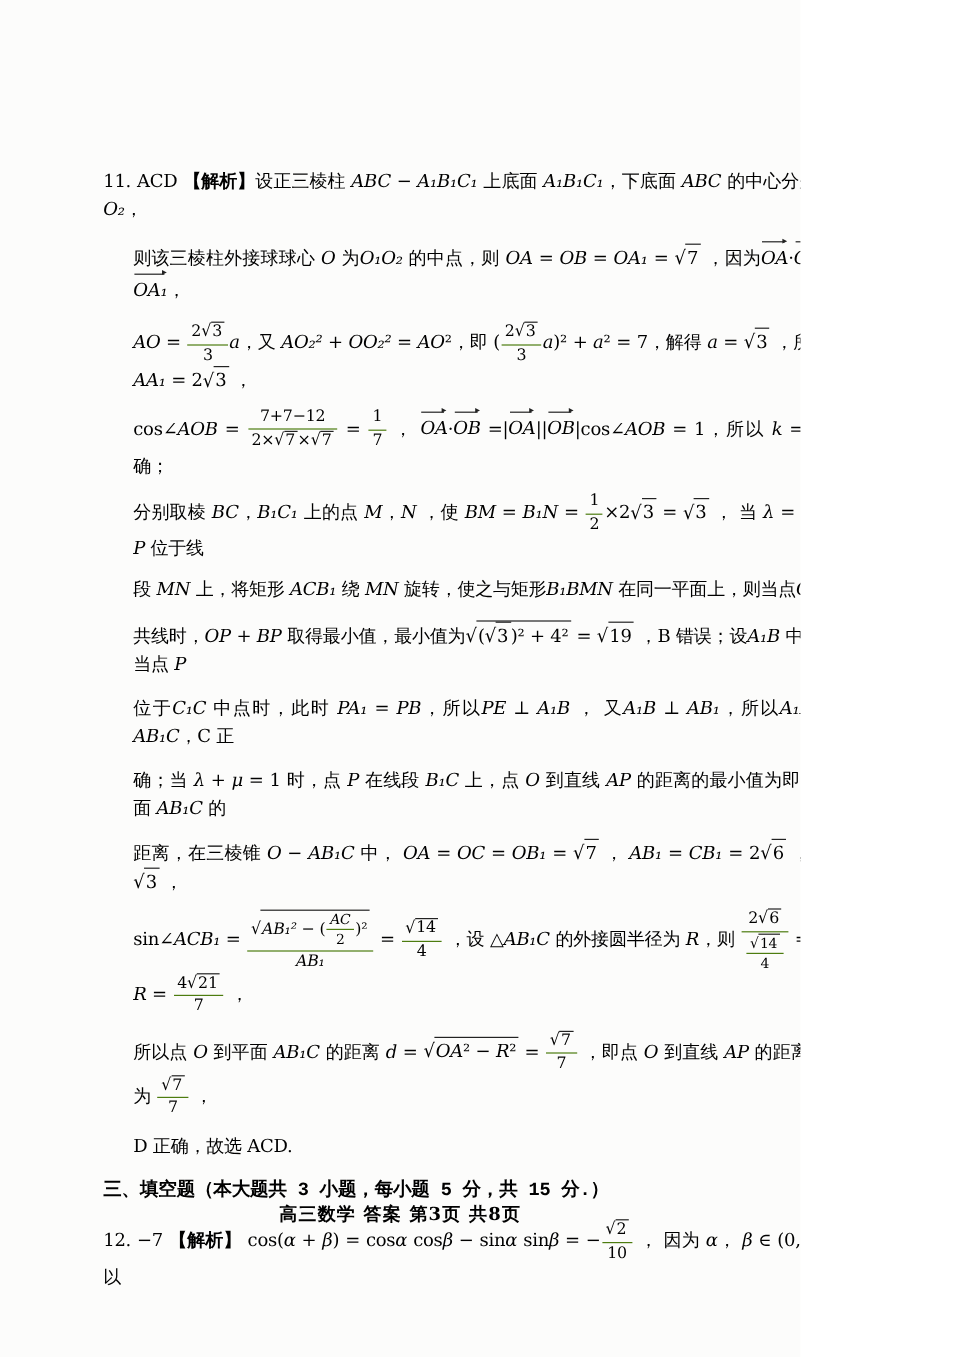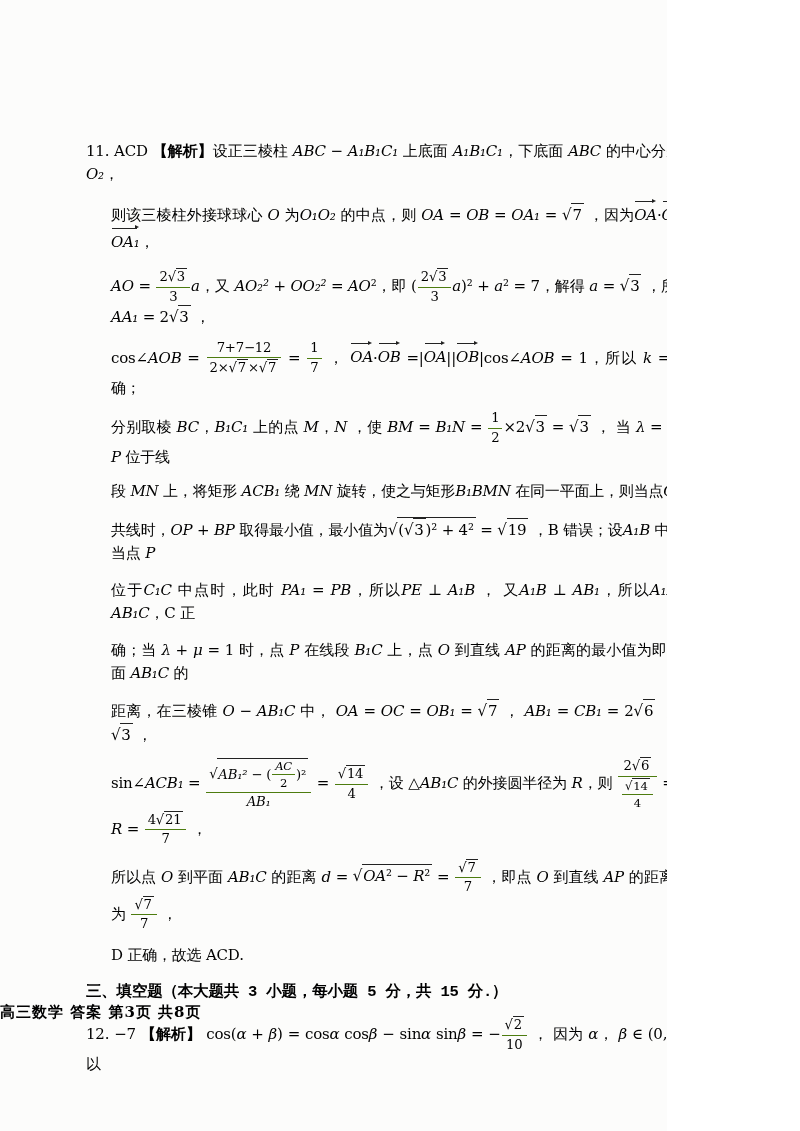--- a/index.html
+++ b/index.html
@@ -51,21 +51,21 @@
     content:"";position:absolute;left:1px;right:3px;top:-3px;
     border-top:1px solid #222;
   }
   .vec::before{
     content:"";position:absolute;right:-1px;top:-5.5px;
     border:2.5px solid transparent;border-left:4px solid #222;
   }
   .footer{
     position:absolute;
     left:0;top:1003px;width:100%;
-    text-align:left;
+    text-align:center;
     font-weight:bold;
     font-size:15px;
     letter-spacing:1px;
   }
 </style>
 </head>
 <body>
 
 <div class="page">
   <div class="content">

